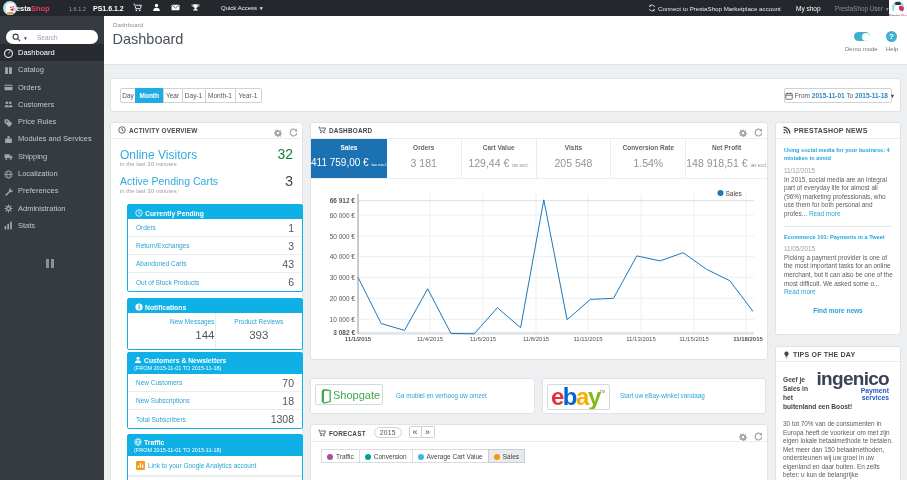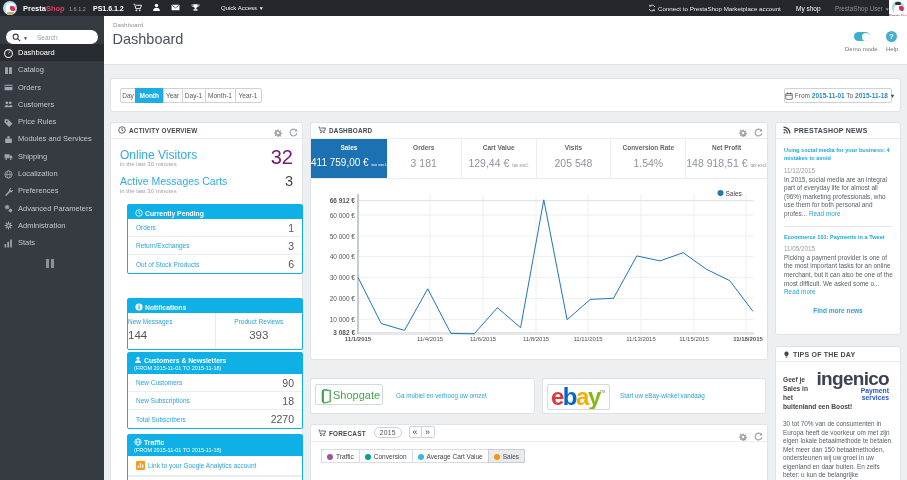--- a/index.html
+++ b/index.html
@@ -35,21 +35,21 @@
 .fbtn{height:14px;line-height:13px;border:1px solid #d9dde0;background:#fff;color:#444;font-size:6.5px;padding:0 5px;margin-left:-1px;white-space:nowrap;}
 .fbtn .dot{display:inline-block;width:6px;height:6px;border-radius:50%;margin-right:3px;position:relative;top:0.5px;}
 </style></head>
 <body>
 <div id="topbar">
  <div class="abs" style="left:3px;top:1px;width:14px;height:14px;border-radius:50%;background:#b5e2ea;overflow:hidden;">
    <div class="abs" style="left:2.5px;top:2px;width:9px;height:12px;background:#fdfdfb;border-radius:4px 4px 3px 3px;"></div>
    <div class="abs" style="left:7px;top:5px;width:5px;height:5px;background:#d42e5e;border-radius:1px 3px 1px 3px;"></div>
    <div class="abs" style="left:4px;top:11px;width:7px;height:3px;background:#caa86e;border-radius:1px;"></div>
  </div>
- <div class="abs" style="left:23px;top:4px;font-size:7.5px;font-weight:bold;color:#fff;">Presta<span style="color:#e33d67;">Shop</span></div>
+ <div class="abs" style="left:8px;top:4px;font-size:7.5px;font-weight:bold;color:#fff;">Presta<span style="color:#e33d67;">Shop</span></div>
  <div class="abs" style="left:69px;top:5.5px;font-size:5.5px;color:#9aa0a6;">1.6.1.2</div>
  <div class="abs" style="left:93px;top:4.5px;font-size:7px;font-weight:bold;color:#fff;">PS1.6.1.2</div>
  <svg class="ico" style="left:133px;" width="9" height="9" viewBox="0 0 16 16" fill="#fff">
       <path d="M1 2h2l2 8h8l2-6H5.5" stroke="#fff" stroke-width="1.6" fill="none"></path>
       <circle cx="6" cy="13" r="1.5"></circle>
       <circle cx="12" cy="13" r="1.5"></circle>
     </svg>
  <svg class="ico" style="left:152px;" width="9" height="9" viewBox="0 0 16 16" fill="#fff">
       <circle cx="8" cy="4.5" r="3"></circle>
       <path d="M2 14c0-3.5 2.5-5.5 6-5.5s6 2 6 5.5z"></path>
@@ -123,26 +123,20 @@
         </svg>Shipping</div>
   <div class="mi"><svg width="9" height="9" viewBox="0 0 16 16" fill="none" stroke="#9fa6ad" stroke-width="1.4">
           <circle cx="8" cy="8" r="6.5"></circle>
           <ellipse cx="8" cy="8" rx="3" ry="6.5"></ellipse>
           <path d="M1.5 8h13"></path>
         </svg>Localization</div>
   <div class="mi"><svg width="9" height="9" viewBox="0 0 16 16" fill="#9fa6ad">
           <path d="M13 2a4 4 0 0 0-4 5L2 14l2 2 7-7a4 4 0 0 0 5-4l-2.5 1.5L11 5z"></path>
         </svg>Preferences</div>
   <div class="mi"><svg width="9" height="9" viewBox="0 0 16 16" fill="#9fa6ad">
-          <circle cx="5.5" cy="5.5" r="3"></circle>
-          <path d="M5.5 1v9M1 5.5h9M2.3 2.3l6.4 6.4M8.7 2.3L2.3 8.7" stroke="#9fa6ad" stroke-width="1.4"></path>
-          <circle cx="11.5" cy="11.5" r="2.6"></circle>
-          <path d="M11.5 8v7M8 11.5h7M9 9l5 5M14 9l-5 5" stroke="#9fa6ad" stroke-width="1.2"></path>
-        </svg>Advanced Parameters</div>
-  <div class="mi"><svg width="9" height="9" viewBox="0 0 16 16" fill="#9fa6ad">
           <circle cx="8" cy="8" r="4"></circle>
           <path d="M8 1v14M1 8h14M3 3l10 10M13 3L3 13" stroke="#9fa6ad" stroke-width="1.8"></path>
           <circle cx="8" cy="8" r="2" fill="#363a41"></circle>
         </svg>Administration</div>
   <div class="mi"><svg width="9" height="9" viewBox="0 0 16 16" fill="#9fa6ad">
           <rect x="1" y="9" width="3" height="6"></rect>
           <rect x="6" y="5" width="3" height="10"></rect>
           <rect x="11" y="1" width="3" height="14"></rect>
         </svg>Stats</div>
  </div>
@@ -184,76 +178,80 @@
   <span class="gearset"><svg width="8" height="8" viewBox="0 0 16 16" fill="#9aa1a7">
           <path d="M7 1h2l.4 2.2 1.8.8L13 2.7 14.4 4l-1.3 1.8.8 1.8L16 8v2l-2.1.4-.8 1.8 1.3 1.8-1.4 1.3-1.8-1.3-1.8.8L9 16H7l-.4-2.2-1.8-.8L3 14.3 1.6 13l1.3-1.8-.8-1.8L0 9V7l2.1-.4.8-1.8L1.6 3 3 1.7l1.8 1.3 1.8-.8z"></path>
           <circle cx="8" cy="8" r="2.6" fill="#fff"></circle>
         </svg>
   <svg style="margin-left:5px;" width="9" height="9" viewBox="0 0 16 16" fill="none" stroke="#9aa1a7" stroke-width="2">
           <path d="M13.7 6a6 6 0 1 0 .3 3"></path>
           <path d="M14 1.5V6h-4.5" stroke-width="0" fill="#9aa1a7"></path>
         </svg></span>
  </div>
  <div class="abs" style="left:9px;top:25px;font-size:12px;color:#31acdf;">Online Visitors</div>
- <div class="abs" style="right:9px;top:23px;font-size:20px;color:#701a75;">32</div>
+ <div class="abs" style="right:9px;top:23px;font-size:14px;color:#15803d;">32</div>
  <div class="abs" style="left:9px;top:38px;font-size:6px;color:#9aa1a7;">in the last 30 minutes</div>
- <div class="abs" style="left:9px;top:52px;font-size:10.5px;color:#31acdf;">Active Messages Carts</div>
+ <div class="abs" style="left:9px;top:52px;font-size:10.5px;color:#31acdf;">Active Pending Carts</div>
  <div class="abs" style="right:9px;top:50px;font-size:14.5px;color:#444;">3</div>
  <div class="abs" style="left:9px;top:65px;font-size:6px;color:#9aa1a7;">in the last 30 minutes</div>
  <div class="bluebox abs" style="left:8px;top:81px;width:176px;">
   <div class="bluehead"><svg style="position:relative;top:1px;margin-right:2px;" width="8" height="8" viewBox="0 0 16 16" fill="none" stroke="#fff" stroke-width="1.6">
           <circle cx="8" cy="8" r="6.5"></circle>
           <path d="M8 4v4.5L11 10"></path>
         </svg>Currently Pending</div>
   <div class="row-it">
         <span class="lbl">Orders</span>
         <span class="val">1</span>
       </div>
   <div class="row-it">
         <span class="lbl">Return/Exchanges</span>
         <span class="val">3</span>
       </div>
   <div class="row-it">
+        <span class="lbl">Abandoned Carts</span>
+        <span class="val">43</span>
+      </div>
+  <div class="row-it">
         <span class="lbl">Out of Stock Products</span>
         <span class="val">6</span>
       </div>
  </div>
  <div class="bluebox abs" style="left:8px;top:175px;width:176px;">
   <div class="bluehead"><svg style="position:relative;top:1px;margin-right:2px;" width="8" height="8" viewBox="0 0 16 16">
           <circle cx="8" cy="8" r="7.2" fill="#fff"></circle>
           <rect x="7" y="6.5" width="2.4" height="6" fill="#0aafe3"></rect>
           <rect x="7" y="3" width="2.4" height="2.4" fill="#0aafe3"></rect>
         </svg>Notifications</div>
   <div style="display:flex;height:36px;">
-   <div style="flex:1;border-right:1px solid #e8ecee;text-align:left;">
+   <div style="flex:1;border-right:1px solid #e8ecee;text-align:right;">
           <div style="font-size:6.5px;color:#2ba3d4;margin-top:5px;">New Messages</div>
           <div style="font-size:11.5px;color:#555;margin-top:4px;">144</div>
         </div>
    <div style="flex:1;text-align:center;">
           <div style="font-size:6.5px;color:#2ba3d4;margin-top:5px;">Product Reviews</div>
           <div style="font-size:11.5px;color:#555;margin-top:4px;">393</div>
         </div>
   </div>
  </div>
  <div class="bluebox abs" style="left:8px;top:229px;width:176px;">
   <div class="bluehead" style="padding:2px 6px 3px;"><svg style="position:relative;top:1px;margin-right:2px;" width="8" height="8" viewBox="0 0 16 16" fill="#fff">
           <circle cx="8" cy="4.5" r="3"></circle>
           <path d="M2 14c0-3.5 2.5-5.5 6-5.5s6 2 6 5.5z"></path>
         </svg>Customers &amp; Newsletters<br><span style="font-size:5.5px;font-weight:normal;">(FROM 2015-11-01 TO 2015-11-18)</span></div>
   <div class="row-it">
         <span class="lbl">New Customers</span>
-        <span class="val">90</span>
+        <span class="val">70</span>
       </div>
   <div class="row-it">
         <span class="lbl">New Subscriptions</span>
         <span class="val">18</span>
       </div>
   <div class="row-it">
         <span class="lbl">Total Subscribers</span>
-        <span class="val">2270</span>
+        <span class="val">1308</span>
       </div>
  </div>
  <div class="bluebox abs" style="left:8px;top:311px;width:176px;">
   <div class="bluehead" style="padding:2px 6px 3px;"><svg style="position:relative;top:1px;margin-right:2px;" width="8" height="8" viewBox="0 0 16 16" fill="none" stroke="#fff" stroke-width="1.4">
           <circle cx="8" cy="8" r="6.5"></circle>
           <ellipse cx="8" cy="8" rx="3" ry="6.5"></ellipse>
           <path d="M1.5 8h13"></path>
         </svg>Traffic<br><span style="font-size:5.5px;font-weight:normal;">(FROM 2015-11-01 TO 2015-11-18)</span></div>
   <div class="row-it" style="height:20px;justify-content:flex-start;">
         <svg style="margin-right:3px;" width="9" height="9" viewBox="0 0 16 16">

